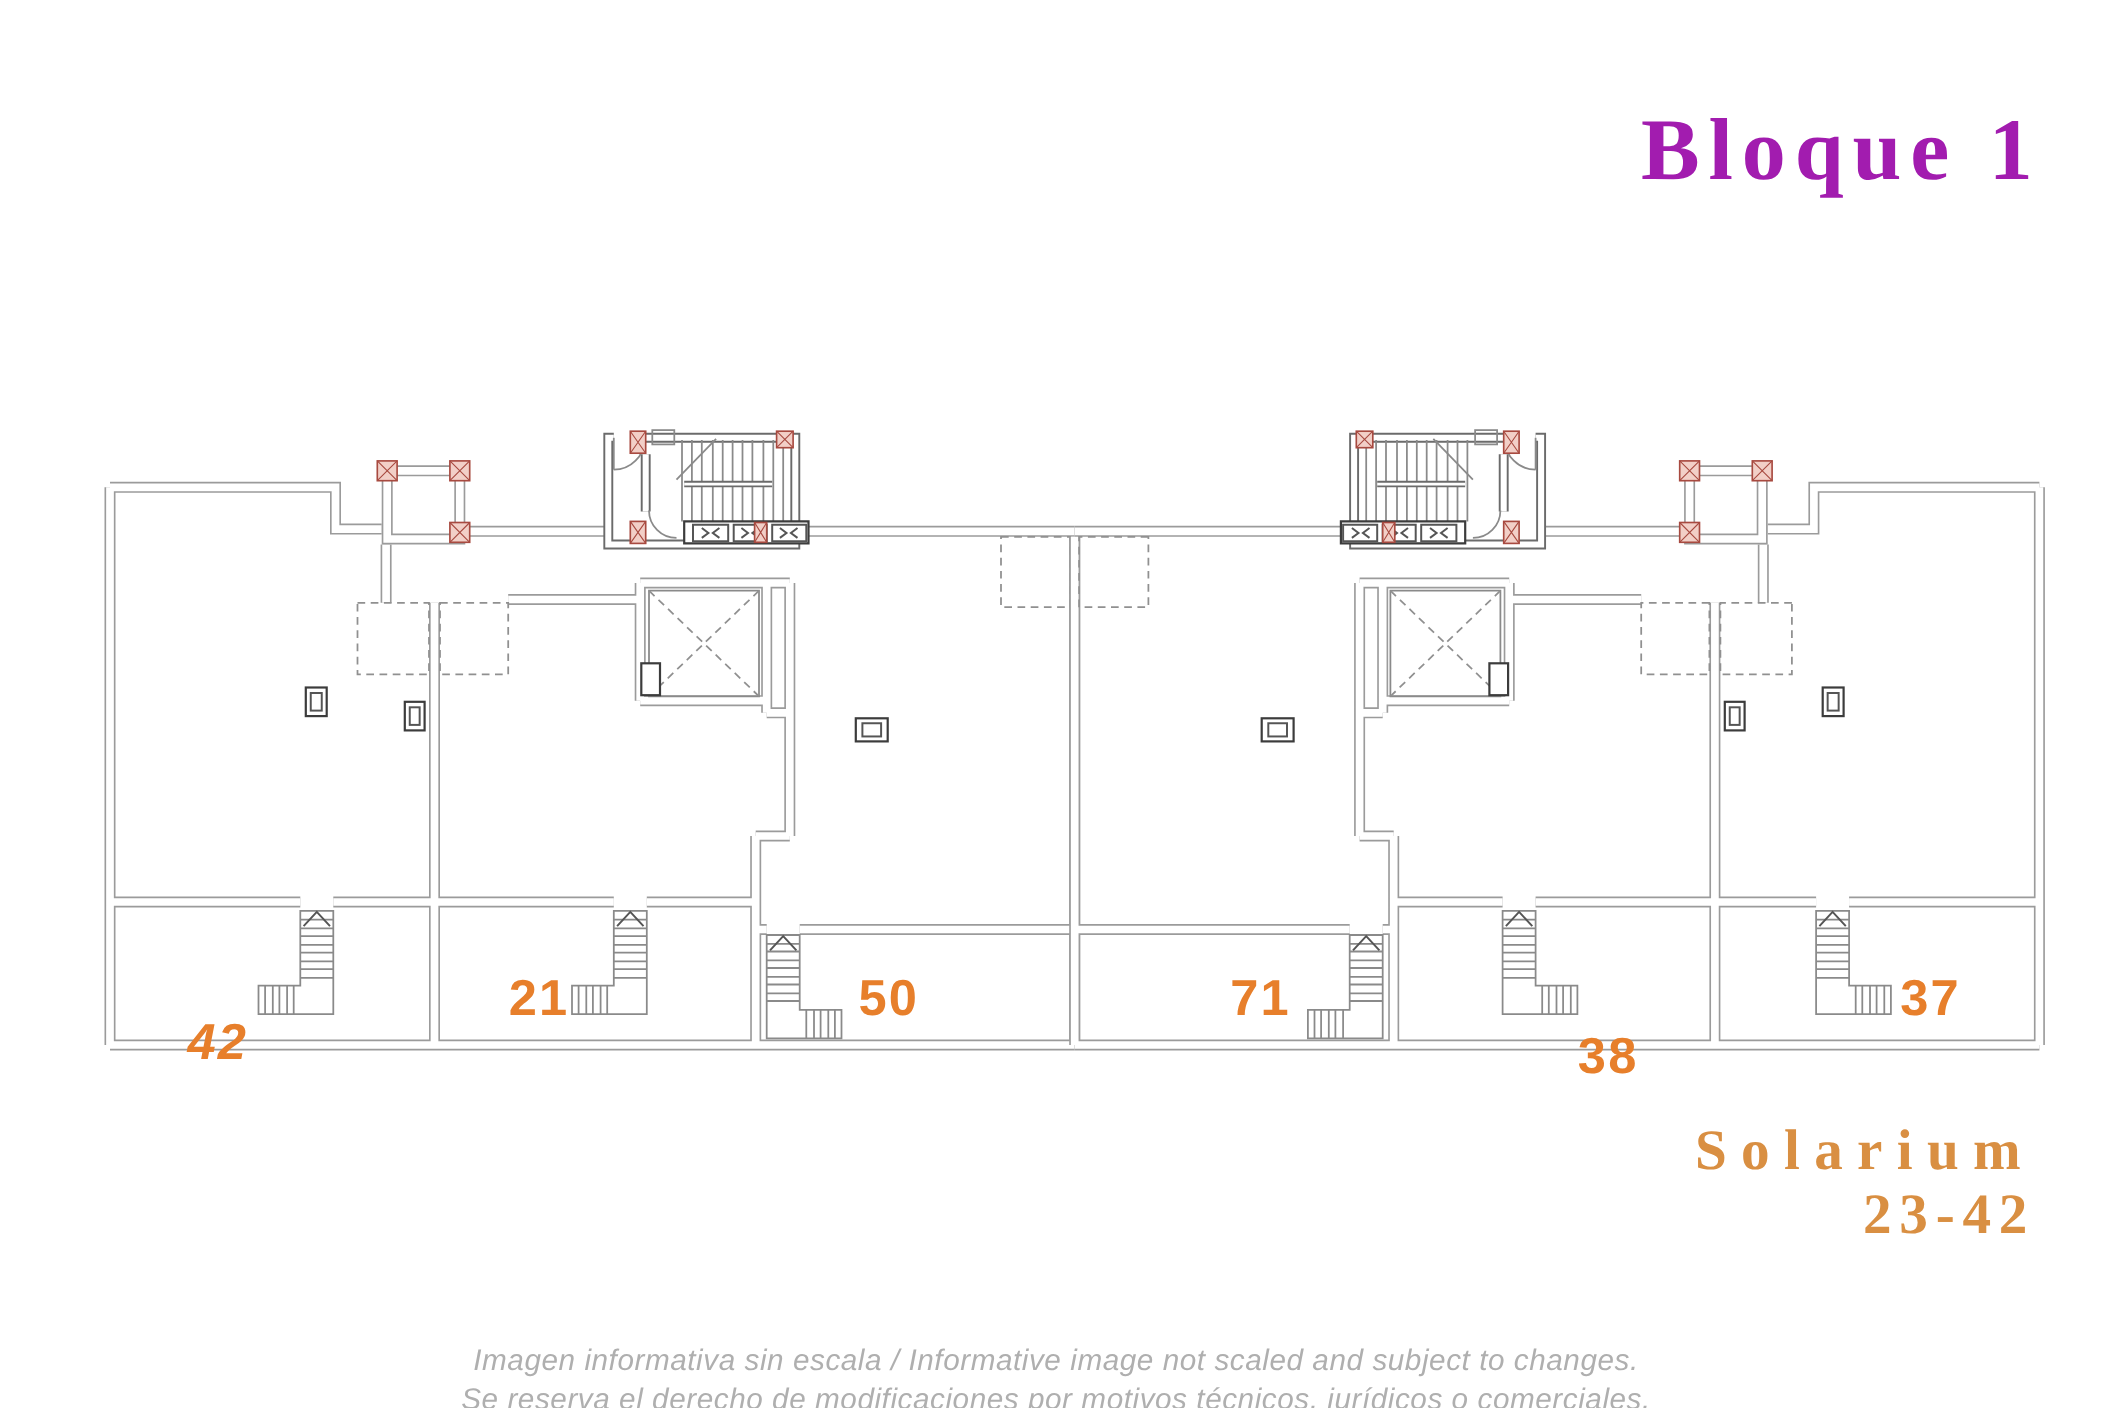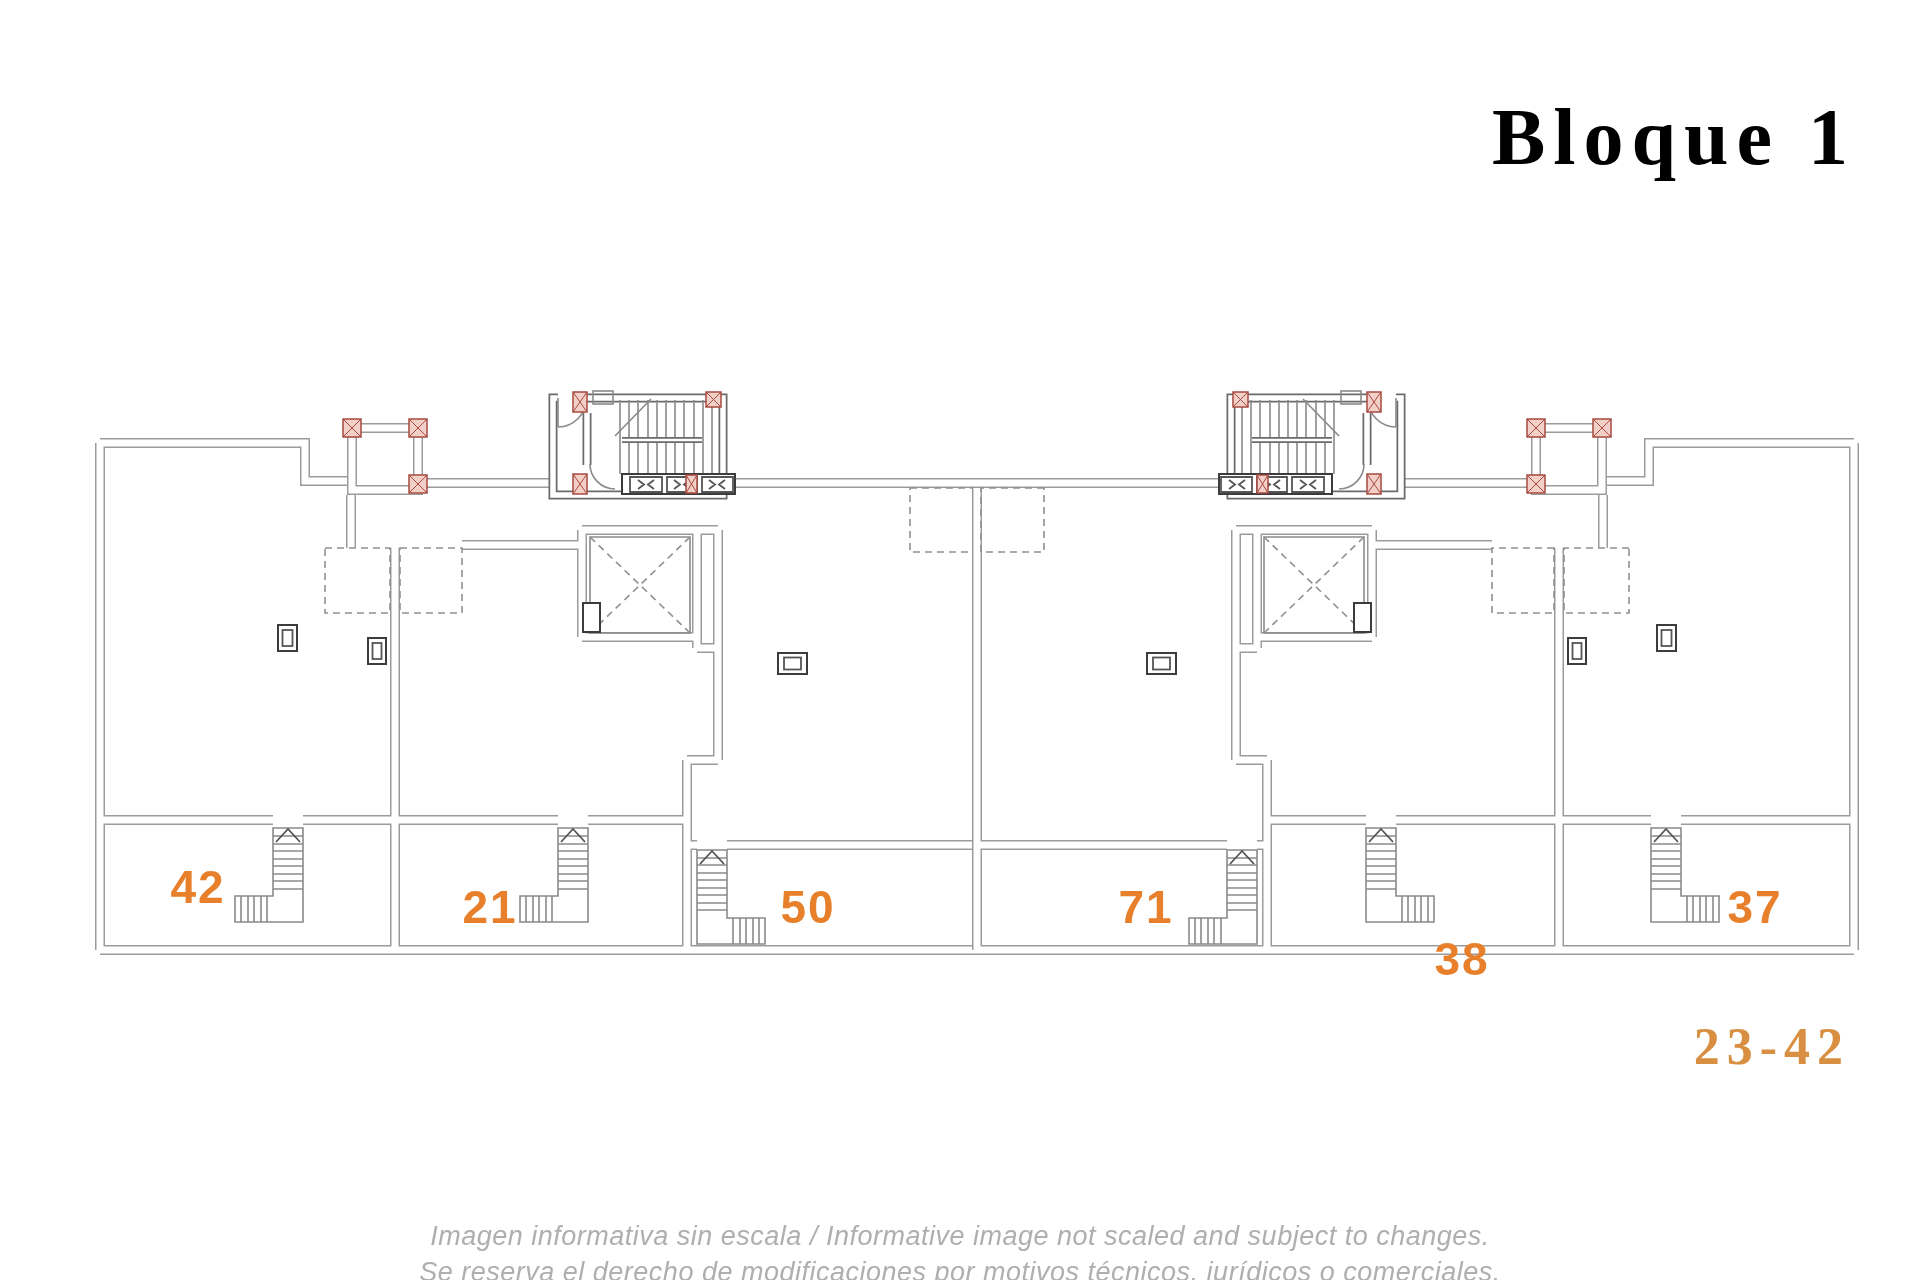--- a/index.html
+++ b/index.html
@@ -19,21 +19,21 @@
   .d2{stroke:#555555;stroke-width:1.8;fill:none;}
   .dash{stroke:#909090;stroke-width:1.6;fill:none;stroke-dasharray:7 5;}
   .rc{fill:#f2cfc7;stroke:#a84a40;stroke-width:1.5;}
   .rx{stroke:#a84a40;stroke-width:1;fill:none;}
 
   .unit-label{position:absolute;transform:translateX(-50%);
       font-weight:bold;font-size:46px;letter-spacing:2px;color:#e77f2b;
       font-family:"Liberation Sans",sans-serif;}
   #block-title{position:absolute;top:92px;right:64px;text-align:right;
       font-family:"Liberation Serif",serif;font-size:80px;font-weight:600;
-      letter-spacing:8px;color:#000000;}
+      letter-spacing:8px;color:#a21caf;}
   #solarium-block{position:absolute;top:1018px;right:70px;text-align:right;
       font-family:"Liberation Serif",serif;color:#d98f42;font-weight:600;}
   #solarium-type{font-size:52px;letter-spacing:13px;line-height:58px;}
   #solarium-range{font-size:52px;letter-spacing:7px;line-height:58px;}
   #disclaimer{position:absolute;top:1218px;left:0;width:1920px;text-align:center;
       font-style:italic;font-size:27px;line-height:36px;letter-spacing:0.5px;
       color:#afafaf;font-family:"Liberation Sans",sans-serif;}
 </style>
 </head>
 <body>
@@ -154,27 +154,28 @@
       </g>
     </g>
   </defs>
 
   <use href="#half"></use>
   <use href="#half" transform="translate(1954,0) scale(-1,1)"></use>
 </svg>
 
 <div id="block-title">Bloque 1</div>
 
-<div class="unit-label" style="left:198px;top:860px;">42</div>
+<div class="unit-label" style="left:198px;top:920px;font-style:italic;">42</div>
 <div class="unit-label" style="left:490px;top:880px;">21</div>
 <div class="unit-label" style="left:808px;top:880px;">50</div>
 <div class="unit-label" style="left:1146px;top:880px;">71</div>
 <div class="unit-label" style="left:1462px;top:932px;text-align:center;">38</div>
 <div class="unit-label" style="left:1755px;top:880px;">37</div>
 
 <div id="solarium-block">
+  <div id="solarium-type">Solarium</div>
   <div id="solarium-range">23-42</div>
 </div>
 
 <div id="disclaimer">
   <div>Imagen informativa sin escala /  Informative image not scaled and subject to changes.</div>
   <div>Se reserva el derecho de modificaciones por motivos técnicos, jurídicos o comerciales.</div>
 </div>
 
 </body></html>

